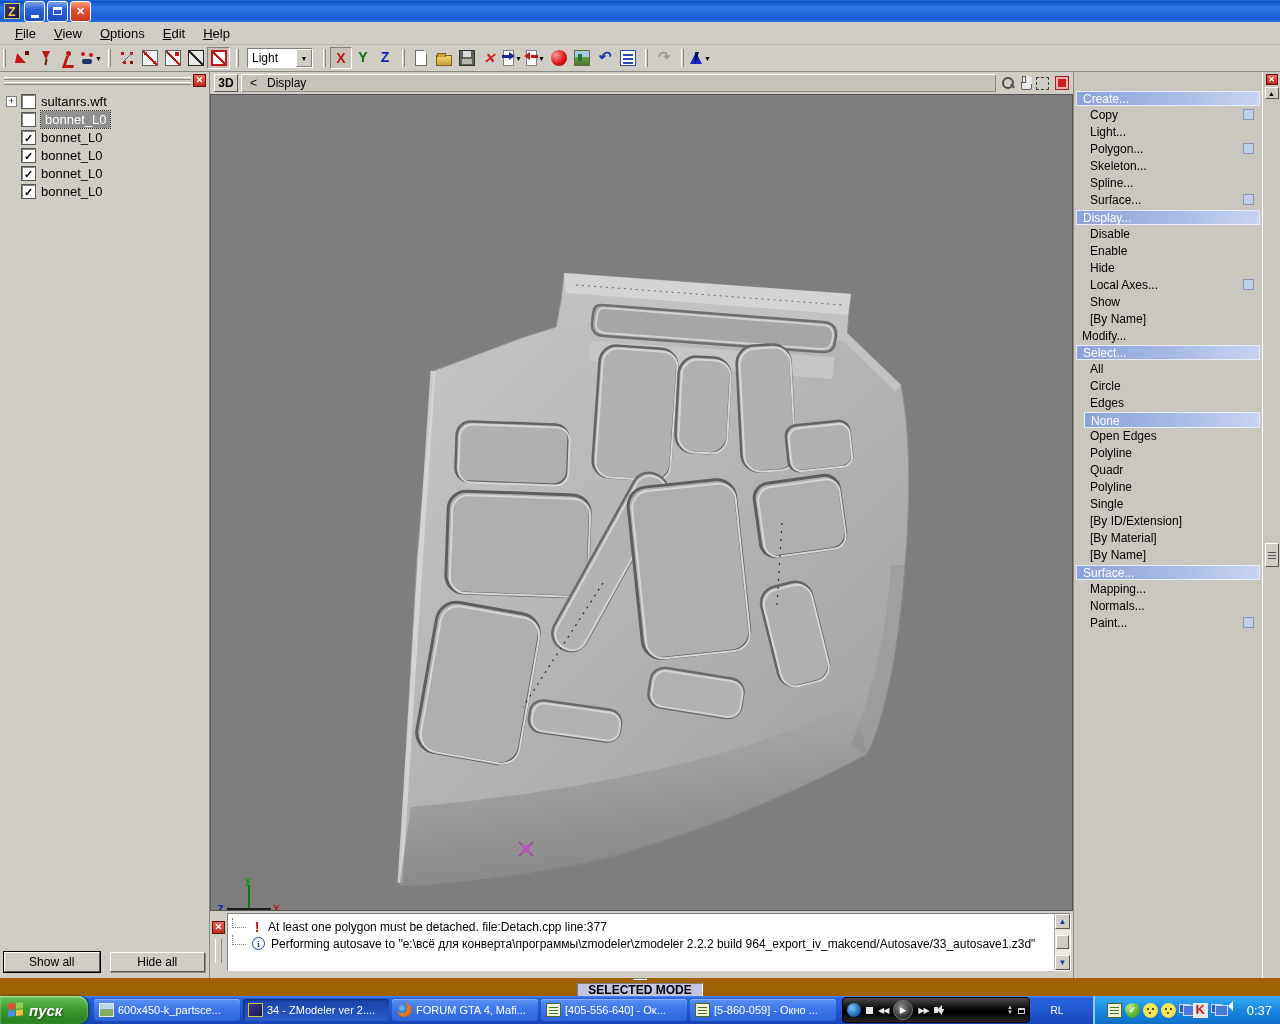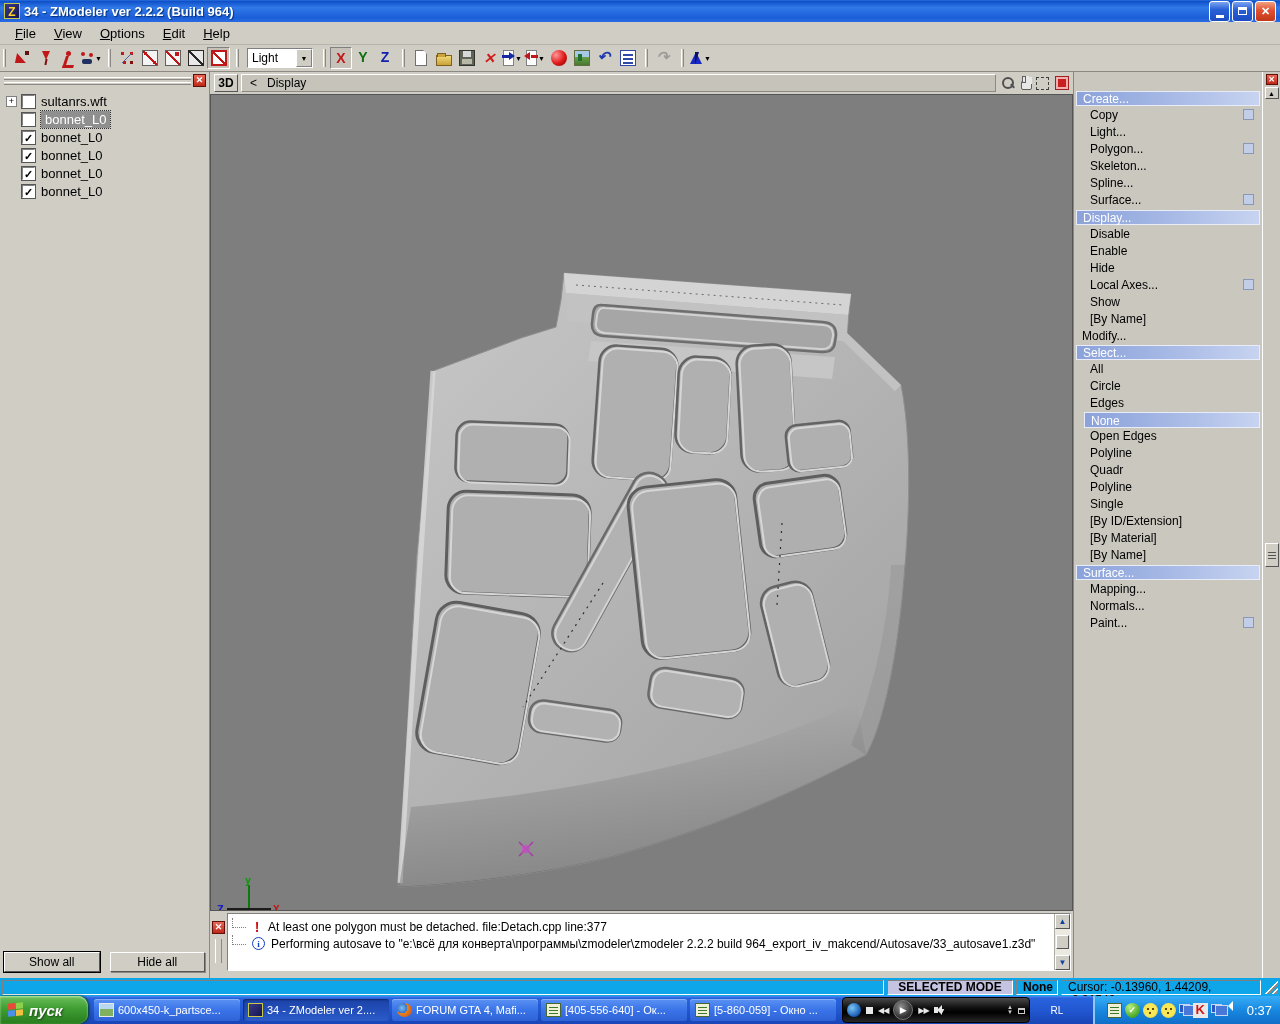--- a/index.html
+++ b/index.html
@@ -143,21 +143,21 @@
   .cp-box { position:absolute; right:8px; top:2px; width:11px; height:11px; background:#c2cde8; border:1px solid #8a98b8; }
 
   
   #rpscroll { position:absolute; top:72px; left:1262px; width:18px; height:906px; background:#cac7bf; border-left:1px solid #fff; }
   .rps-close { width:12px; height:11px; margin:2px auto 2px; background:linear-gradient(180deg,#e86858,#c02818); border:1px solid #601008; color:#fff; font-size:8px; font-weight:bold; text-align:center; line-height:9px; }
   .rps-up { width:14px; height:12px; margin:0 auto; text-align:center; font-size:7px; line-height:11px; color:#000; background:#d0cdc5; border:1px solid; border-color:#fff #555 #555 #fff; }
   .rps-grip { width:14px; height:24px; margin:444px auto 0; background:#d0cdc5; border:1px solid; border-color:#fff #555 #555 #fff; display:flex; flex-direction:column; justify-content:center; gap:2px; align-items:center; }
   .rps-grip i { display:block; width:8px; height:1px; background:#555; }
 
   
-  #statusbar { position:absolute; top:978px; left:0; width:1280px; height:18px; background:#0ea5e9; display:flex; align-items:center; gap:3px; padding:0 2px; font-size:12px; }
+  #statusbar { position:absolute; top:978px; left:0; width:1280px; height:18px; background:#a16207; display:flex; align-items:center; gap:3px; padding:0 2px; font-size:12px;flex-direction:column; }
   .sb-cell { height:15px; border:1px solid; border-color:#808080 #fff #fff #808080; padding:0 6px; line-height:13px; }
   .sb-main { flex:1; }
   .sb-selmode { background:#c4c4e2; font-weight:bold; width:126px; text-align:center; }
   .sb-auto { font-weight:bold; width:42px; text-align:center; }
   .sb-cursor { width:200px; }
   .sb-grip { width:14px; height:14px; background:
     linear-gradient(135deg, transparent 50%, #fff 50%, #fff 60%, #888 60%, #888 70%, transparent 70%, transparent 75%, #fff 75%, #fff 85%, #888 85%); }
 
   
   #taskbar { position:absolute; top:996px; left:0; width:1280px; height:28px;
@@ -211,21 +211,20 @@
   #clock { color:#fff; font-size:13px; margin-left:4px; }
 
   
   text { font-family:"DejaVu Sans Mono", monospace; }
 </style>
 </head>
 <body data-name="screen">
 
 <div id="titlebar" data-name="title-bar">
   <div class="app-ico" data-name="app-icon">Z</div>
-  <span class="ttl" data-name="window-title">34 - ZModeler ver 2.2.2 (Build 964)</span>
   <div class="cap-btns">
     <div class="cap-btn" data-name="minimize-button">
         <span class="mini"></span>
       </div>
     <div class="cap-btn" data-name="restore-button">
         <span class="rest"></span>
       </div>
     <div class="cap-btn close" data-name="close-button">✕</div>
   </div>
 </div>

